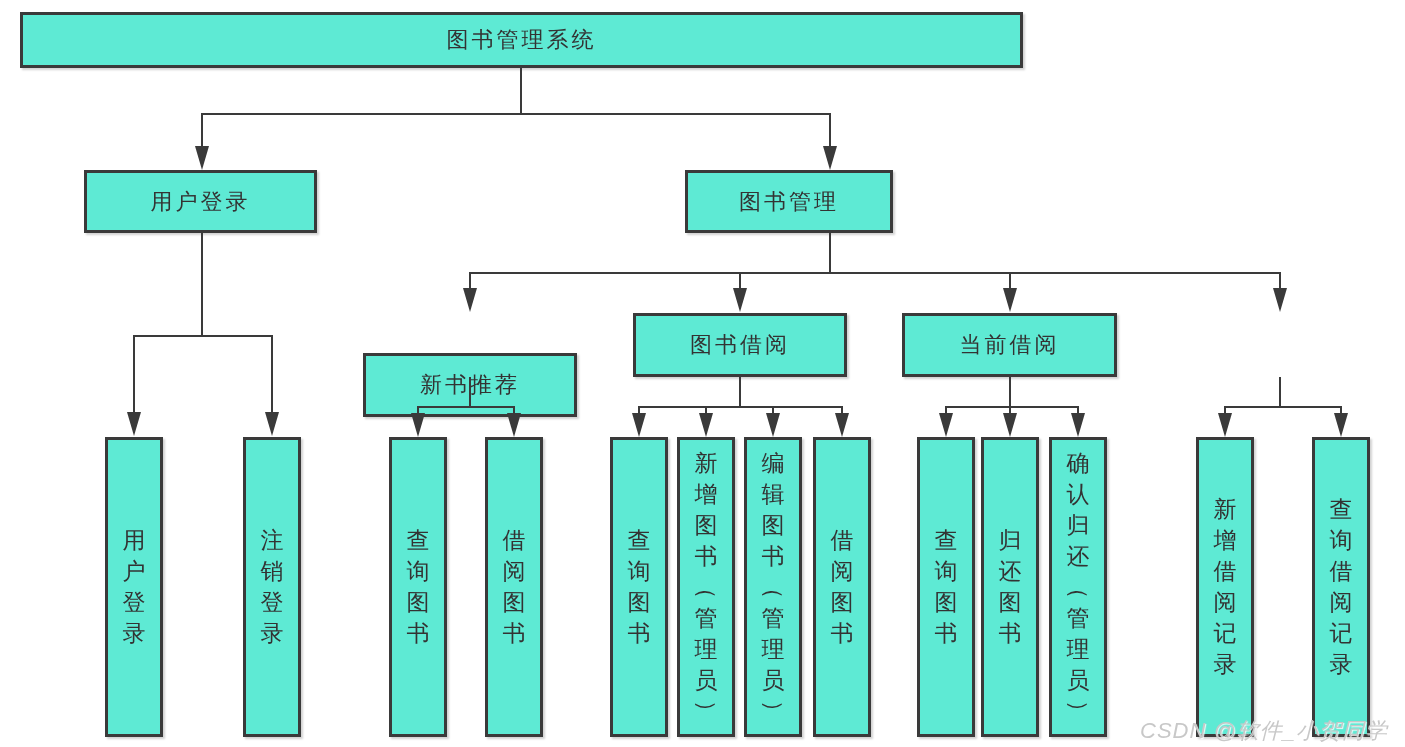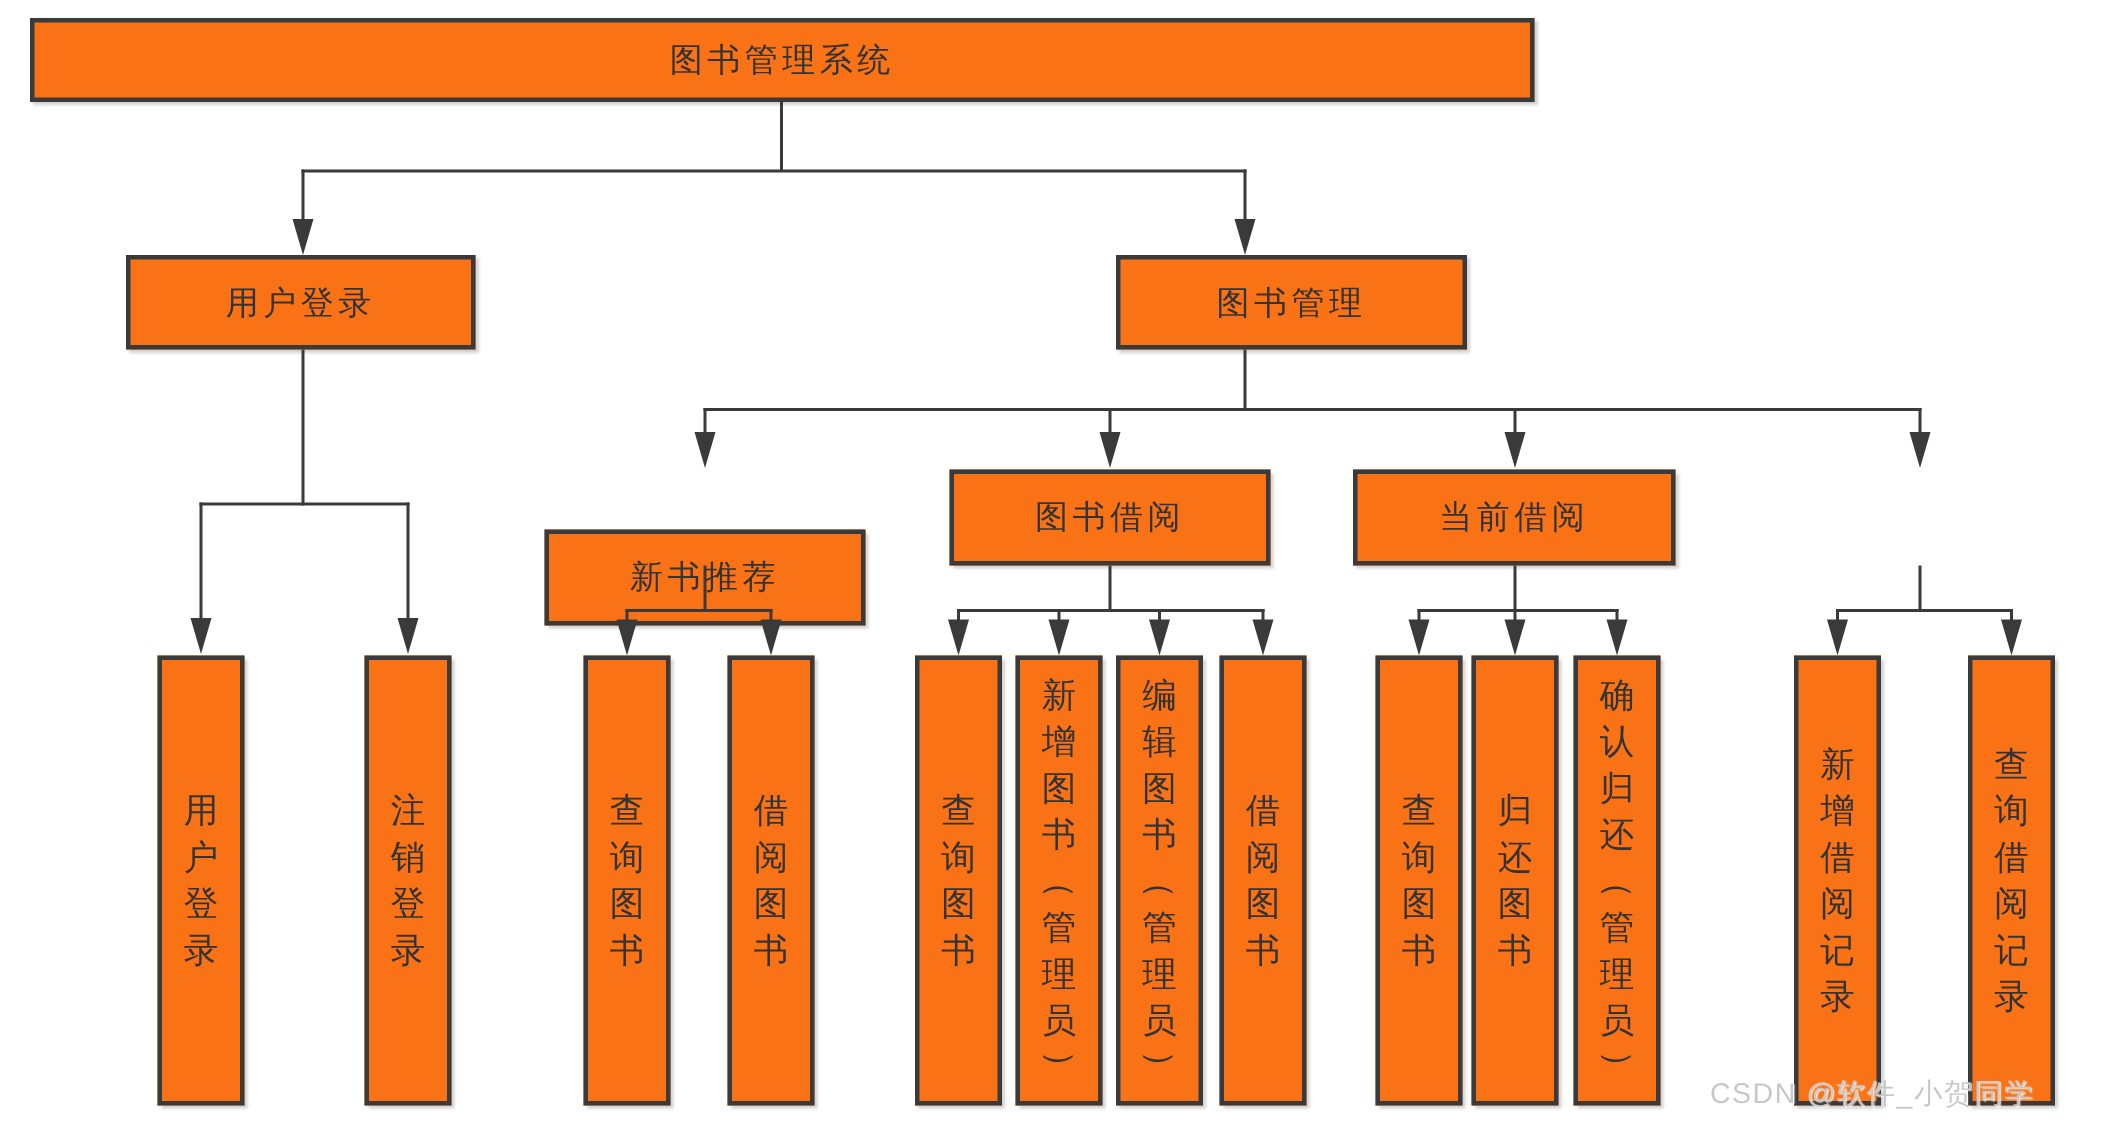--- a/index.html
+++ b/index.html
@@ -13,21 +13,21 @@
     position:relative;
     width:1405px;height:747px;
     background:var(--bg);
     overflow:hidden;
     font-family:"Liberation Sans", sans-serif;
   }
   .box{
     position:absolute;
     box-sizing:border-box;
     border:3px solid var(--line);
-    background:#f97316;
+    background:#5eead4;
     display:flex;align-items:center;justify-content:center;
     box-shadow:2px 2px 2px rgba(0,0,0,0.18);
   }
   .label{
     color:var(--text);
     font-size:22px;
     letter-spacing:3px;
     white-space:nowrap;
   }
   .leaf{top:437px;width:58px;height:300px;}
@@ -42,41 +42,42 @@
   .hline,.vline{position:absolute;background:var(--line);}
   .arrowhead{
     position:absolute;width:0;height:0;
     border-left:7px solid transparent;
     border-right:7px solid transparent;
     border-top:24px solid var(--line);
   }
   #watermark{
     position:absolute;
     left:1140px;top:716px;
-    font-size:19px;
+    font-size:22px;
     color:var(--wm);
     letter-spacing:1px;
     z-index:9;
     text-shadow:1px 1px 1px rgba(255,255,255,0.9);
     white-space:nowrap;
+    font-style:italic;
   }
 </style>
 </head>
 <body>
 
 <div id="canvas">
 
   <div class="box" style="left:20px;top:12px;width:1003px;height:56px;">
     <span class="label">图书管理系统</span>
   </div>
 
   <div class="box" style="left:84px;top:170px;width:233px;height:63px;">
     <span class="label">用户登录</span>
   </div>
-  <div class="box" style="left:744px;top:170px;width:234px;height:63px;">
+  <div class="box" style="left:685px;top:170px;width:208px;height:63px;">
     <span class="label">图书管理</span>
   </div>
 
   <div class="box" style="left:363px;top:313px;width:214px;height:64px;margin-top:40px;">
     <span class="label">新书推荐</span>
   </div>
   <div class="box" style="left:902px;top:313px;width:215px;height:64px;">
     <span class="label">当前借阅</span>
   </div>
   <div class="box" style="left:633px;top:313px;width:214px;height:64px;">

